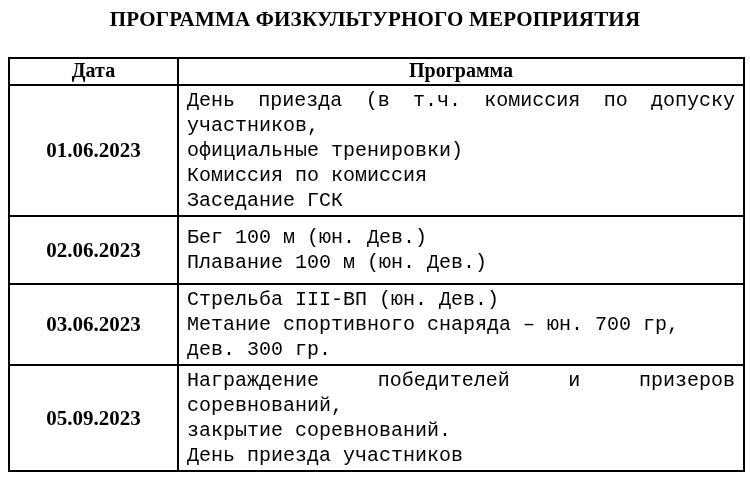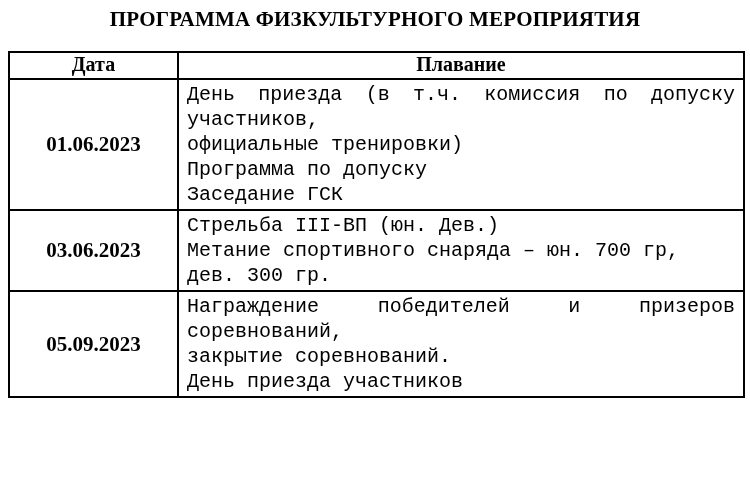--- a/index.html
+++ b/index.html
@@ -16,21 +16,21 @@
     text-align: center;
     font-size: 21px;
     font-weight: bold;
     line-height: 24px;
     letter-spacing: 0.2px;
   }
   table.program {
     border-collapse: collapse;
     table-layout: fixed;
     width: 737px;
-    margin: 20px 0 0 8px;
+    margin: 26px 0 0 8px;
   }
   table.program th, table.program td {
     border: 2px solid #000;
     vertical-align: middle;
     box-sizing: border-box;
   }
   col.c-date { width: 169px; }
   tr.hdr { height: 24px; }
   tr.r1 { height: 104px; }
   tr.r2 { height: 68px; }
@@ -67,31 +67,38 @@
   <h1 class="title">ПРОГРАММА ФИЗКУЛЬТУРНОГО МЕРОПРИЯТИЯ</h1>
 
   <table class="program">
     <colgroup>
       <col class="c-date">
       <col class="c-prog">
     </colgroup>
     <thead>
       <tr class="hdr">
         <th>Дата</th>
-        <th>Плавание</th>
+        <th>Программа</th>
       </tr>
     </thead>
     <tbody>
       <tr class="r1">
         <td class="date">01.06.2023</td>
         <td class="prog">
           <div class="line stretch">День приезда (в т.ч. комиссия по допуску участников,</div>
           <div class="line">официальные тренировки)</div>
-          <div class="line">Программа по допуску</div>
+          <div class="line">Комиссия по комиссия</div>
           <div class="line">Заседание ГСК</div>
+        </td>
+      </tr>
+      <tr class="r2">
+        <td class="date">02.06.2023</td>
+        <td class="prog">
+          <div class="line">Бег 100 м (юн. Дев.)</div>
+          <div class="line">Плавание 100 м (юн. Дев.)</div>
         </td>
       </tr>
       <tr class="r3">
         <td class="date">03.06.2023</td>
         <td class="prog">
           <div class="line">Стрельба III-ВП (юн. Дев.)</div>
           <div class="line">Метание спортивного снаряда – юн. 700 гр, дев. 300 гр.</div>
         </td>
       </tr>
       <tr class="r5">

